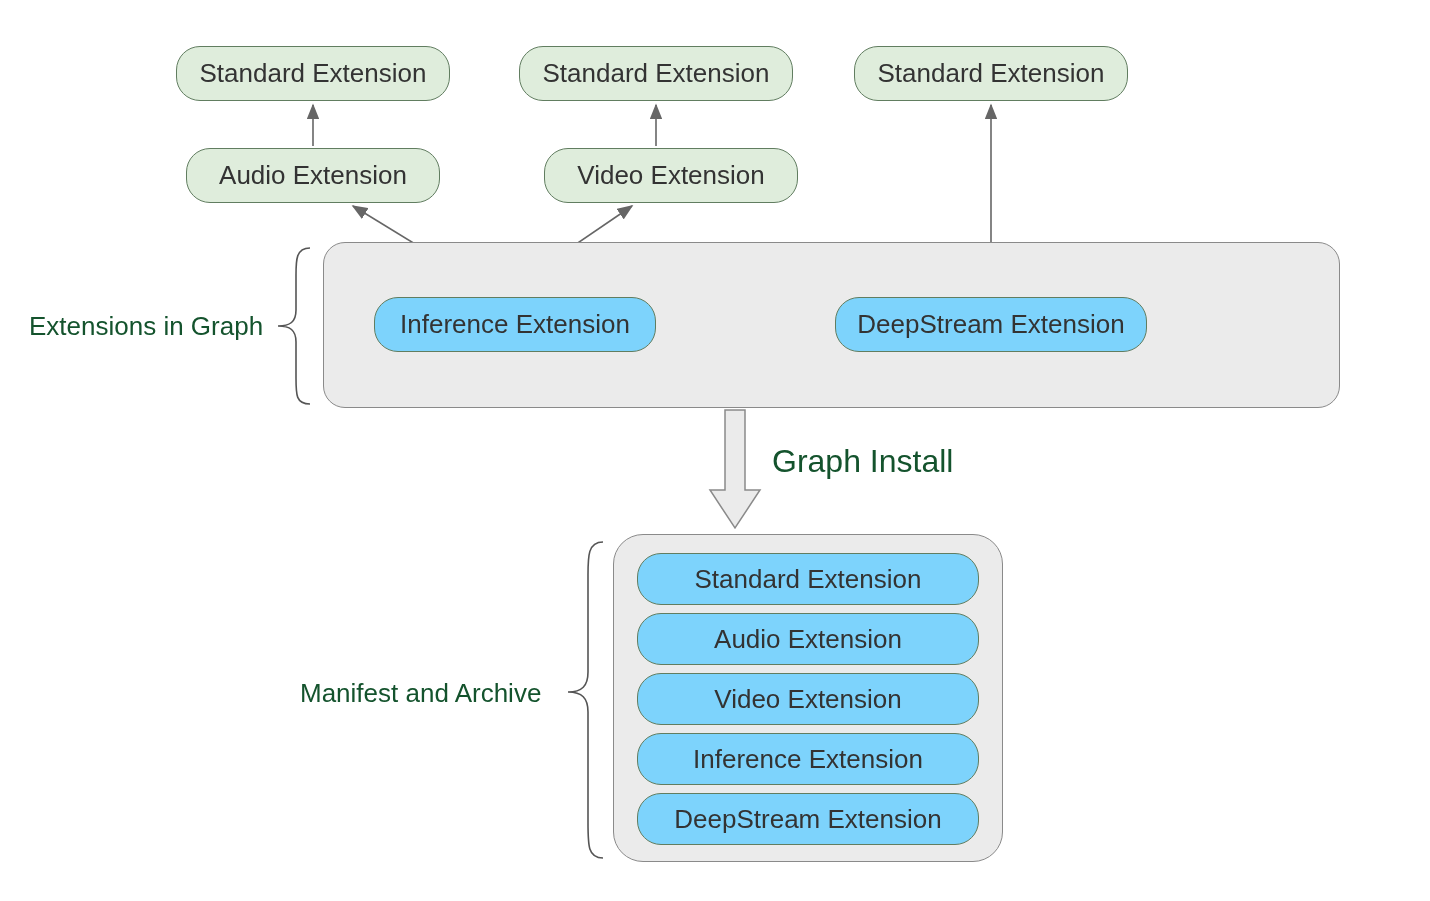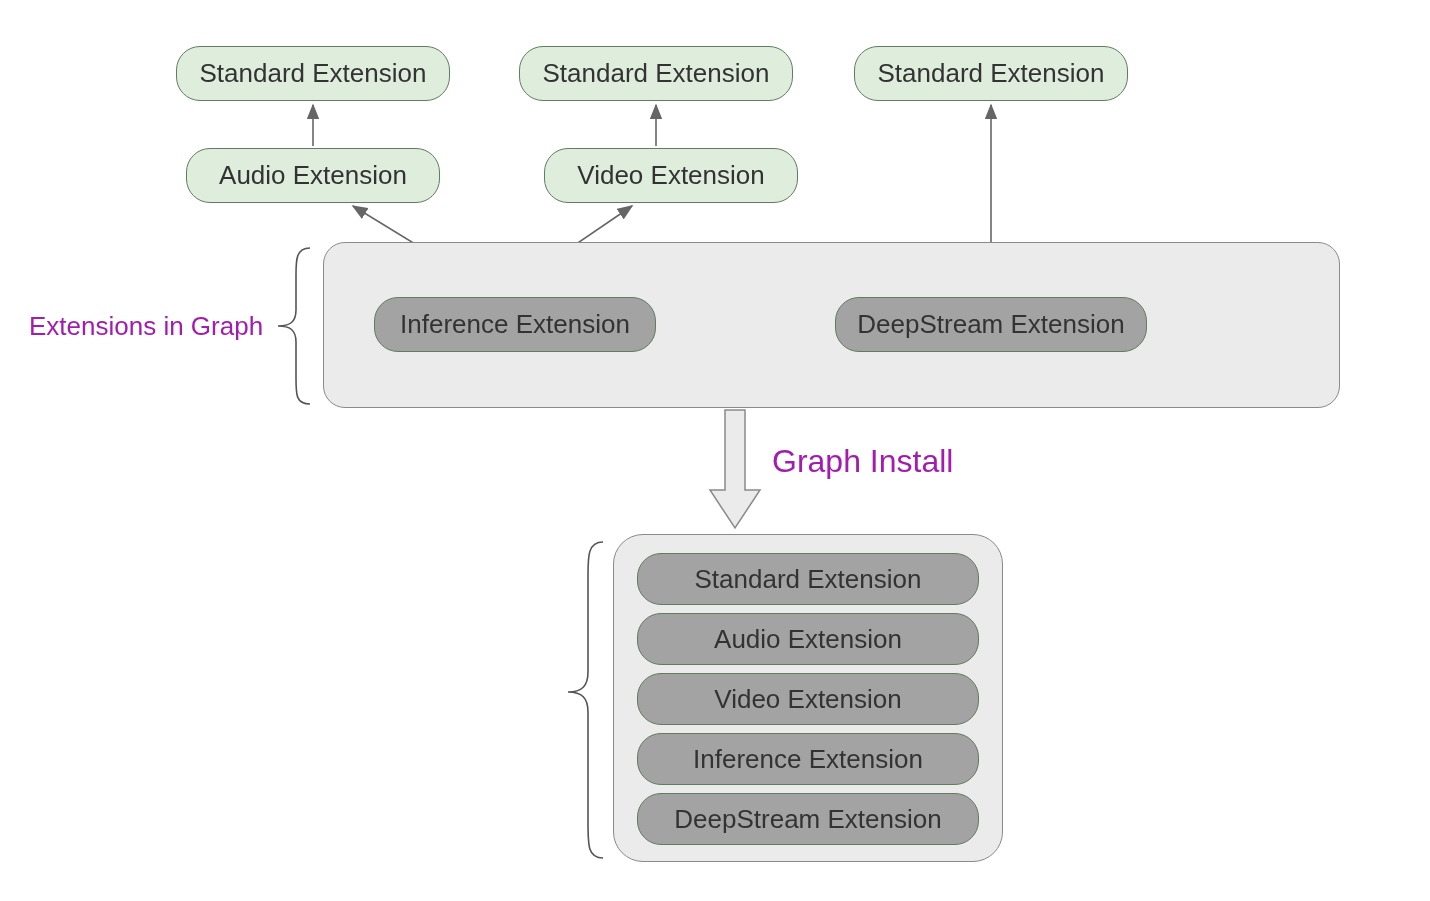--- a/index.html
+++ b/index.html
@@ -21,39 +21,39 @@
     justify-content: center;
     font-size: 26px;
     border-radius: 24px;
     padding: 0 10px;
   }
   .green-light {
     background: #dfeddc;
     border: 1.5px solid #617d60;
   }
   .green-dark {
-    background: #a3a3a3;
+    background: #7dd3fc;
     border: 1.5px solid #617d60;
   }
   .gray-container {
     position: absolute;
     background: #ebebeb;
     border: 1.5px solid #8a8a8a;
     border-radius: 22px;
   }
   .gray-container2 {
     position: absolute;
     background: #ebebeb;
     border: 1.5px solid #8a8a8a;
     border-radius: 30px;
   }
   .label {
     position: absolute;
     font-size: 26px;
-    color: #a21caf;
+    color: #14532d;
   }
   svg.overlay {
     position: absolute;
     left:0; top:0;
     width:1430px; height:901px;
     pointer-events: none;
   }
 </style>
 </head>
 <body>
@@ -143,14 +143,17 @@
   <div class="box green-dark" style="left:637px; top:673px; width:342px; height:52px;">
     <span>Video Extension</span>
   </div>
   <div class="box green-dark" style="left:637px; top:733px; width:342px; height:52px;">
     <span>Inference Extension</span>
   </div>
   <div class="box green-dark" style="left:637px; top:793px; width:342px; height:52px;">
     <span>DeepStream Extension</span>
   </div>
 
+  <div class="label" style="left:300px; top:678px;">
+    <span>Manifest and Archive</span>
+  </div>
 
 </div>
 
 </body></html>

